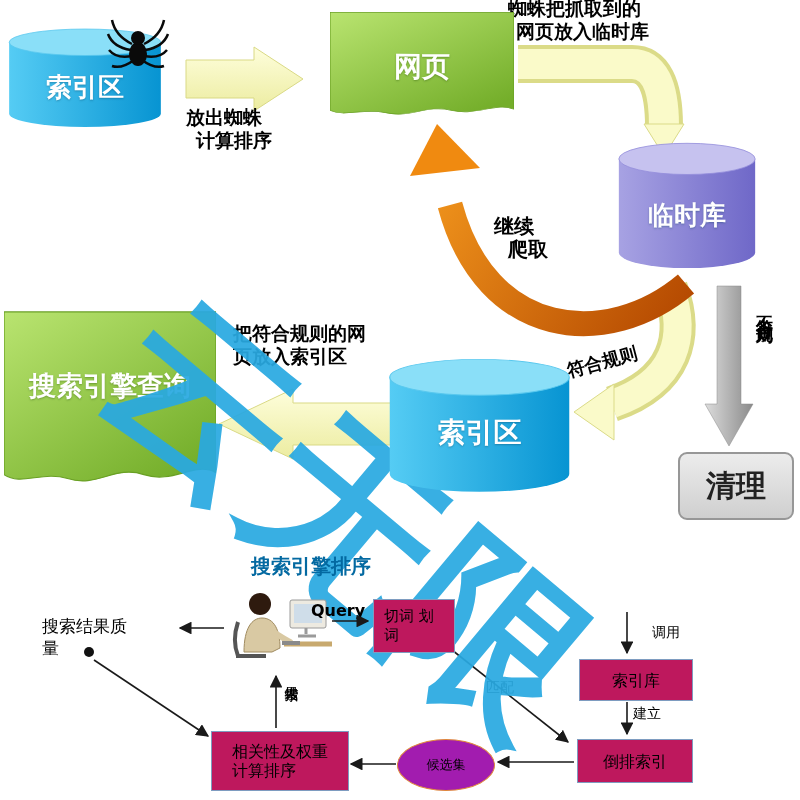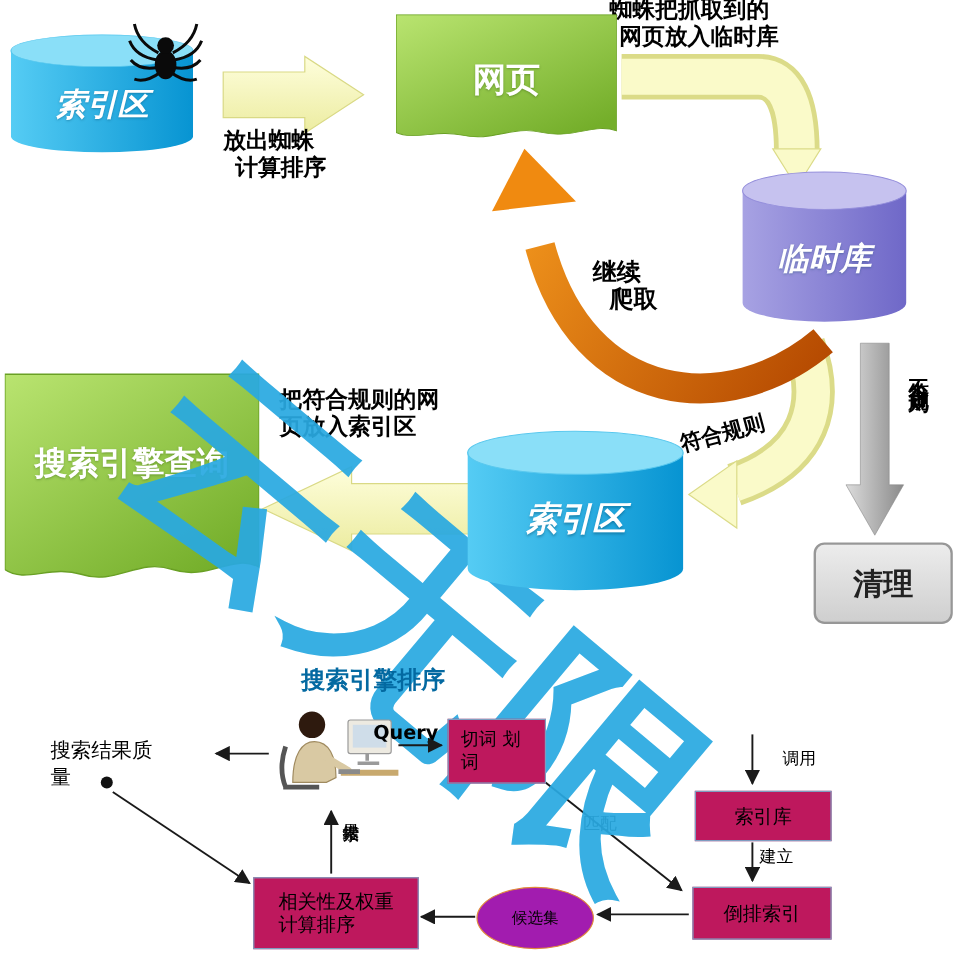--- a/index.html
+++ b/index.html
@@ -6,31 +6,31 @@
   .stage{position:relative;width:800px;height:800px;background:#ffffff;overflow:hidden;
          font-family:"DejaVu Sans",sans-serif;}
   .abs{position:absolute;}
   svg{display:block;}
   .layer{position:absolute;left:0;top:0;width:800px;height:800px;pointer-events:none;}
   .note{position:absolute;font-weight:bold;color:#000;font-size:19px;line-height:23px;z-index:2;}
   .note span{display:block;}
   .cyl{position:absolute;z-index:4;}
   .cyl svg{position:absolute;left:0;top:0;width:100%;height:100%;}
   .cyl-label{position:absolute;left:0;right:0;text-align:center;color:#fff;font-weight:bold;
-             text-shadow:0 1px 2px rgba(0,60,90,.35);font-style:italic;}
+             text-shadow:0 1px 2px rgba(0,60,90,.35);}
   .doc{position:absolute;z-index:2;}
   .doc svg{position:absolute;left:0;top:0;width:100%;height:100%;}
   .doc-label{position:absolute;left:0;right:0;text-align:center;color:#fff;font-weight:bold;
              text-shadow:0 1px 2px rgba(30,70,0,.35);}
   .watermark{position:absolute;left:195px;top:270px;z-index:3;font-size:185px;line-height:1;
              font-weight:bold;color:#29A9E1;opacity:.93;transform:rotate(40deg);
              transform-origin:top left;white-space:nowrap;}
   .clean-box{position:absolute;left:678px;top:452px;width:112px;height:64px;z-index:4;
              background:linear-gradient(#ECECEC,#CFCFCF);border:2px solid #979797;border-radius:9px;
-             display:flex;align-items:center;justify-content:center;font-size:25px;font-weight:bold;color:#222;}
+             display:flex;align-items:center;justify-content:center;font-size:30px;font-weight:bold;color:#222;}
   .fbox{position:absolute;background:#be185d;border:1px solid #7E9CC0;z-index:6;
         display:flex;align-items:center;justify-content:center;
         font-size:15px;color:#000;line-height:19px;}
   .ellipse{position:absolute;left:397px;top:739px;width:96px;height:50px;z-index:6;
            background:#a21caf;border:1px solid #E08A3C;border-radius:50%;
            display:flex;align-items:center;justify-content:center;font-size:13px;color:#000;}
   .cloud-wrap{position:absolute;left:560px;top:536px;width:136px;height:80px;z-index:6;}
   .cloud-label{position:absolute;left:0;right:0;top:30px;text-align:center;font-size:16px;color:#000;}
   .blabel{position:absolute;z-index:6;color:#000;}
   .vert{writing-mode:vertical-rl;}

